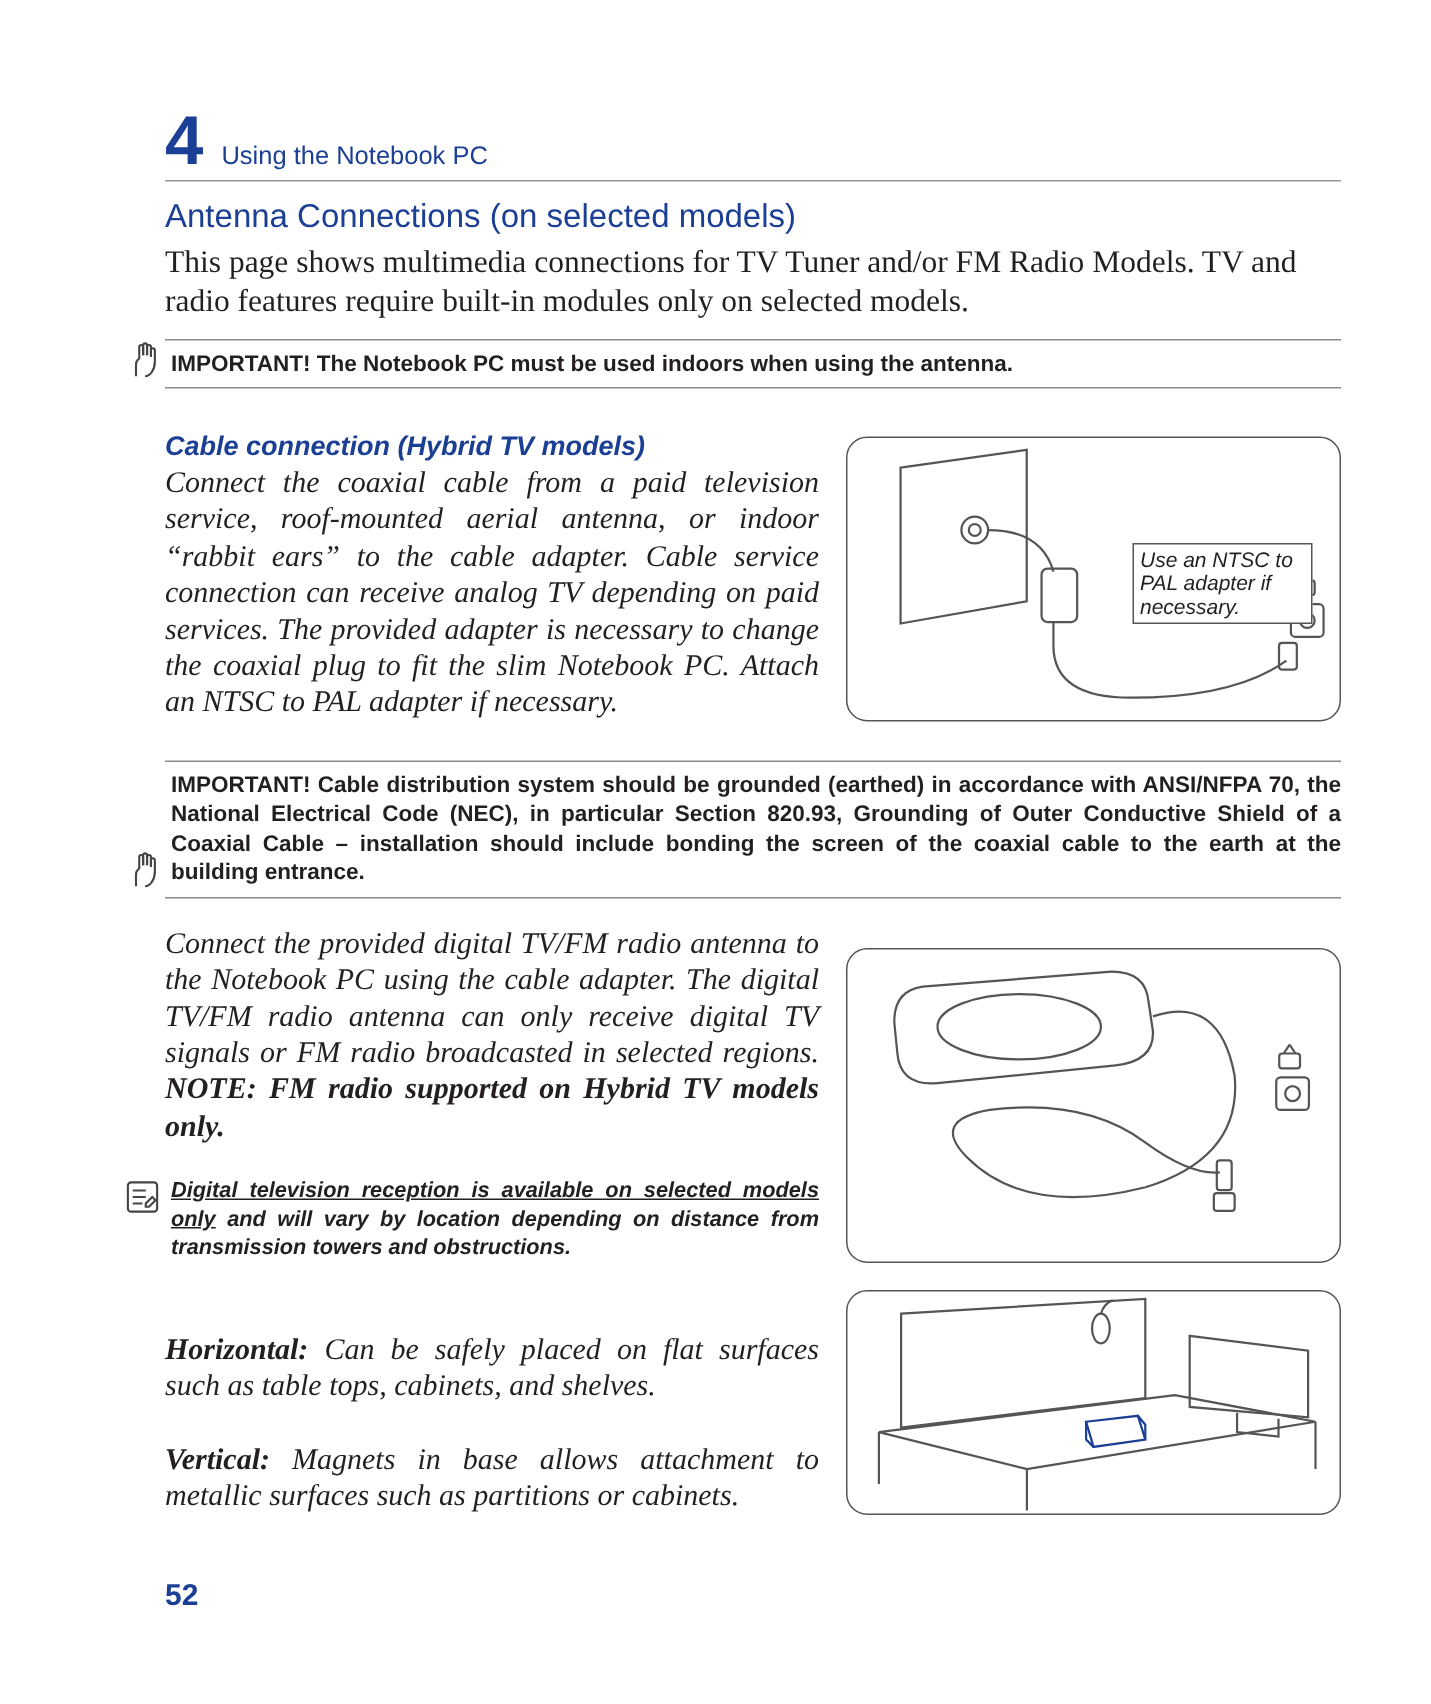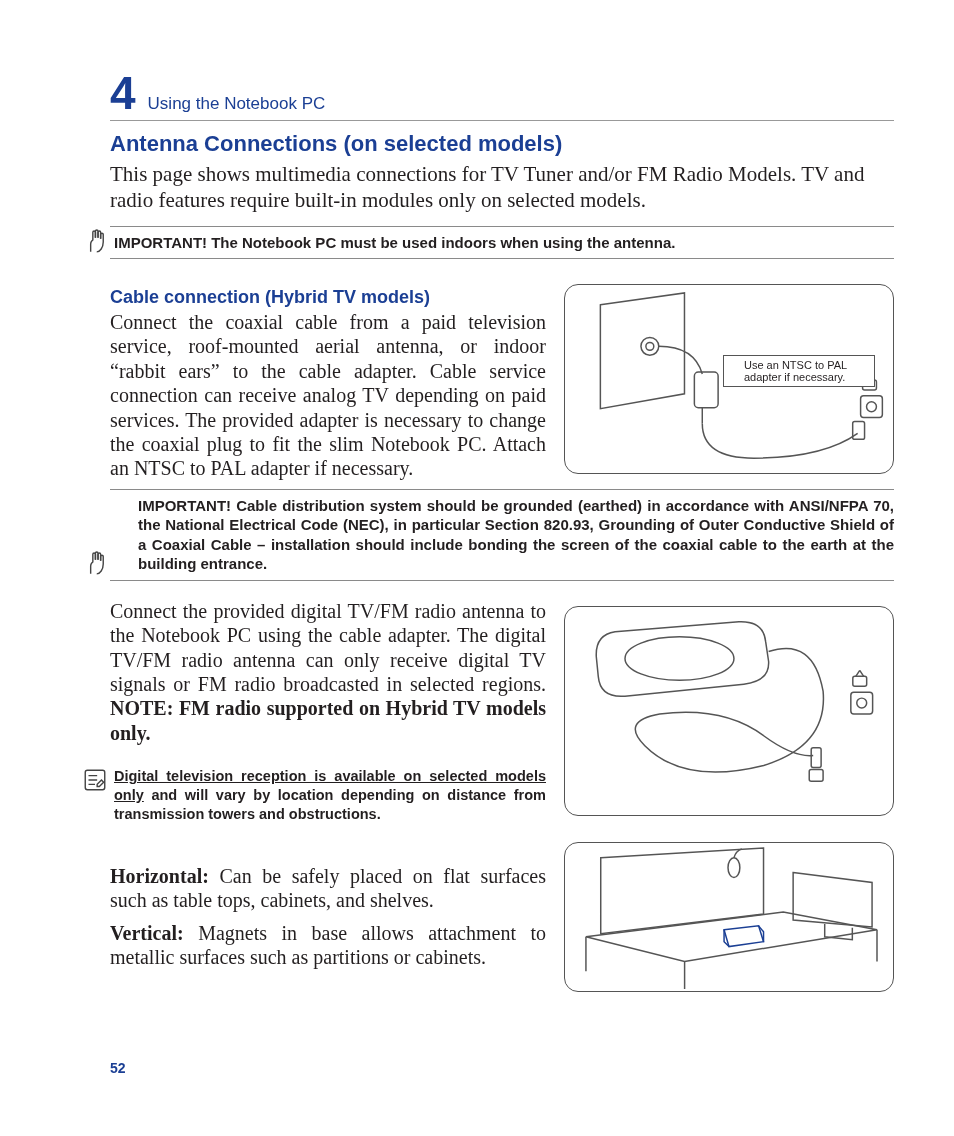--- a/index.html
+++ b/index.html
@@ -31,21 +31,21 @@
     line-height: 1;
     margin-right: 12px;
   }
   .chapter-title {
     font-family: Arial, Helvetica, sans-serif;
     font-weight: normal;
     font-size: 17px;
   }
   .h1 {
     font-family: Arial, Helvetica, sans-serif;
-    font-weight: bold;
+    font-weight: normal;
     font-size: 22px;
     color: #1b3f94;
     margin: 10px 0 4px 0;
   }
   .intro {
     font-size: 21px;
     line-height: 1.25;
   }
   .rule-box {
     border-top: 1px solid #8a8a8a;
@@ -70,21 +70,22 @@
   .h2 {
     font-family: Arial, Helvetica, sans-serif;
     font-weight: bold;
     font-size: 18px;
     color: #1b3f94;
     margin: 10px 0 2px 0;
   }
   .two-col {
     display: flex;
     gap: 18px;
-    align-items: center;
+    align-items: flex-end;
+    font-style: italic;
   }
   .col-text {
     flex: 1 1 0;
   }
   .body {
     font-size: 20px;
     text-align: justify;
     line-height: 1.22;
   }
   .figure {
@@ -98,22 +99,22 @@
   }
   .figure svg { width: 100%; height: 100%; display: block; }
   .fig-label-box {
     position: absolute;
     top: 70px;
     right: 18px;
     width: 110px;
     border: 1px solid #555;
     background: #fff;
     font-family: Arial, Helvetica, sans-serif;
-    font-size: 11px;
-    padding: 3px 20px;
+    font-size: 14px;
+    padding: 3px 4px;
     line-height: 1.1;
   }
   .note-row {
     display: flex;
     align-items: flex-start;
     margin-top: 22px;
   }
   .note-icon {
     width: 26px;
     flex: 0 0 26px;
@@ -128,21 +129,21 @@
     text-align: justify;
   }
   .note-text .ul { text-decoration: underline; }
   .pagenum {
     position: absolute;
     left: 110px;
     bottom: 60px;
     color: #1b3f94;
     font-family: Arial, Helvetica, sans-serif;
     font-weight: bold;
-    font-size: 14px;
+    font-size: 20px;
   }
   .section { margin-top: 18px; }
 </style>
 </head>
 <body>
 
 <div class="page">
 
   <div class="chapter-line">
     <span class="chapter-num">4</span>
@@ -192,21 +193,21 @@
           <circle cx="309" cy="123" r="5"></circle>
 
           <rect x="300" y="96" width="14" height="10" rx="2"></rect>
           <path d="M303 96 L307 90 M311 96 L307 90"></path>
         </g>
       </svg>
       <div class="fig-label-box">Use an NTSC to PAL adapter if necessary.</div>
     </div>
   </div>
 
-  <div class="rule-box" style="margin-top:8px;gap:24px;">
+  <div class="rule-box" style="margin-top:26px;">
     <span class="rule-icon">
       <svg viewBox="0 0 24 24">
           <g fill="none" stroke="#444" stroke-width="1.3">
             <path d="M8 22v-7c0-1 0-2 1-3l1-1V4a1.2 1.2 0 0 1 2.4 0v5"></path>
             <path d="M12.4 9V3a1.2 1.2 0 0 1 2.4 0v6"></path>
             <path d="M14.8 9V4a1.2 1.2 0 0 1 2.4 0v6"></path>
             <path d="M17.2 10V6a1.2 1.2 0 0 1 2.4 0v7c0 5-3 9-6 9"></path>
           </g>
         </svg>
     </span>
@@ -249,21 +250,21 @@
           <path d="M293 70 L297 64 M301 70 L297 64"></path>
           <rect x="288" y="86" width="22" height="22" rx="3"></rect>
           <circle cx="299" cy="97" r="5"></circle>
         </g>
       </svg>
     </div>
   </div>
 
   <div class="two-col section">
     <div class="col-text">
-      <div class="body" style="margin-bottom:8px;">
+      <div class="body" style="margin-bottom:24px;">
         <b>Horizontal:</b><span> Can be safely placed on flat surfaces such as table tops, cabinets, and shelves.</span>
       </div>
       <div class="body">
         <b>Vertical:</b><span> Magnets in base allows attachment to metallic surfaces such as partitions or cabinets.</span>
       </div>
     </div>
     <div class="figure" style="height:150px;">
       <svg viewBox="0 0 330 150">
         <g fill="none" stroke="#555" stroke-width="1.5">
 

